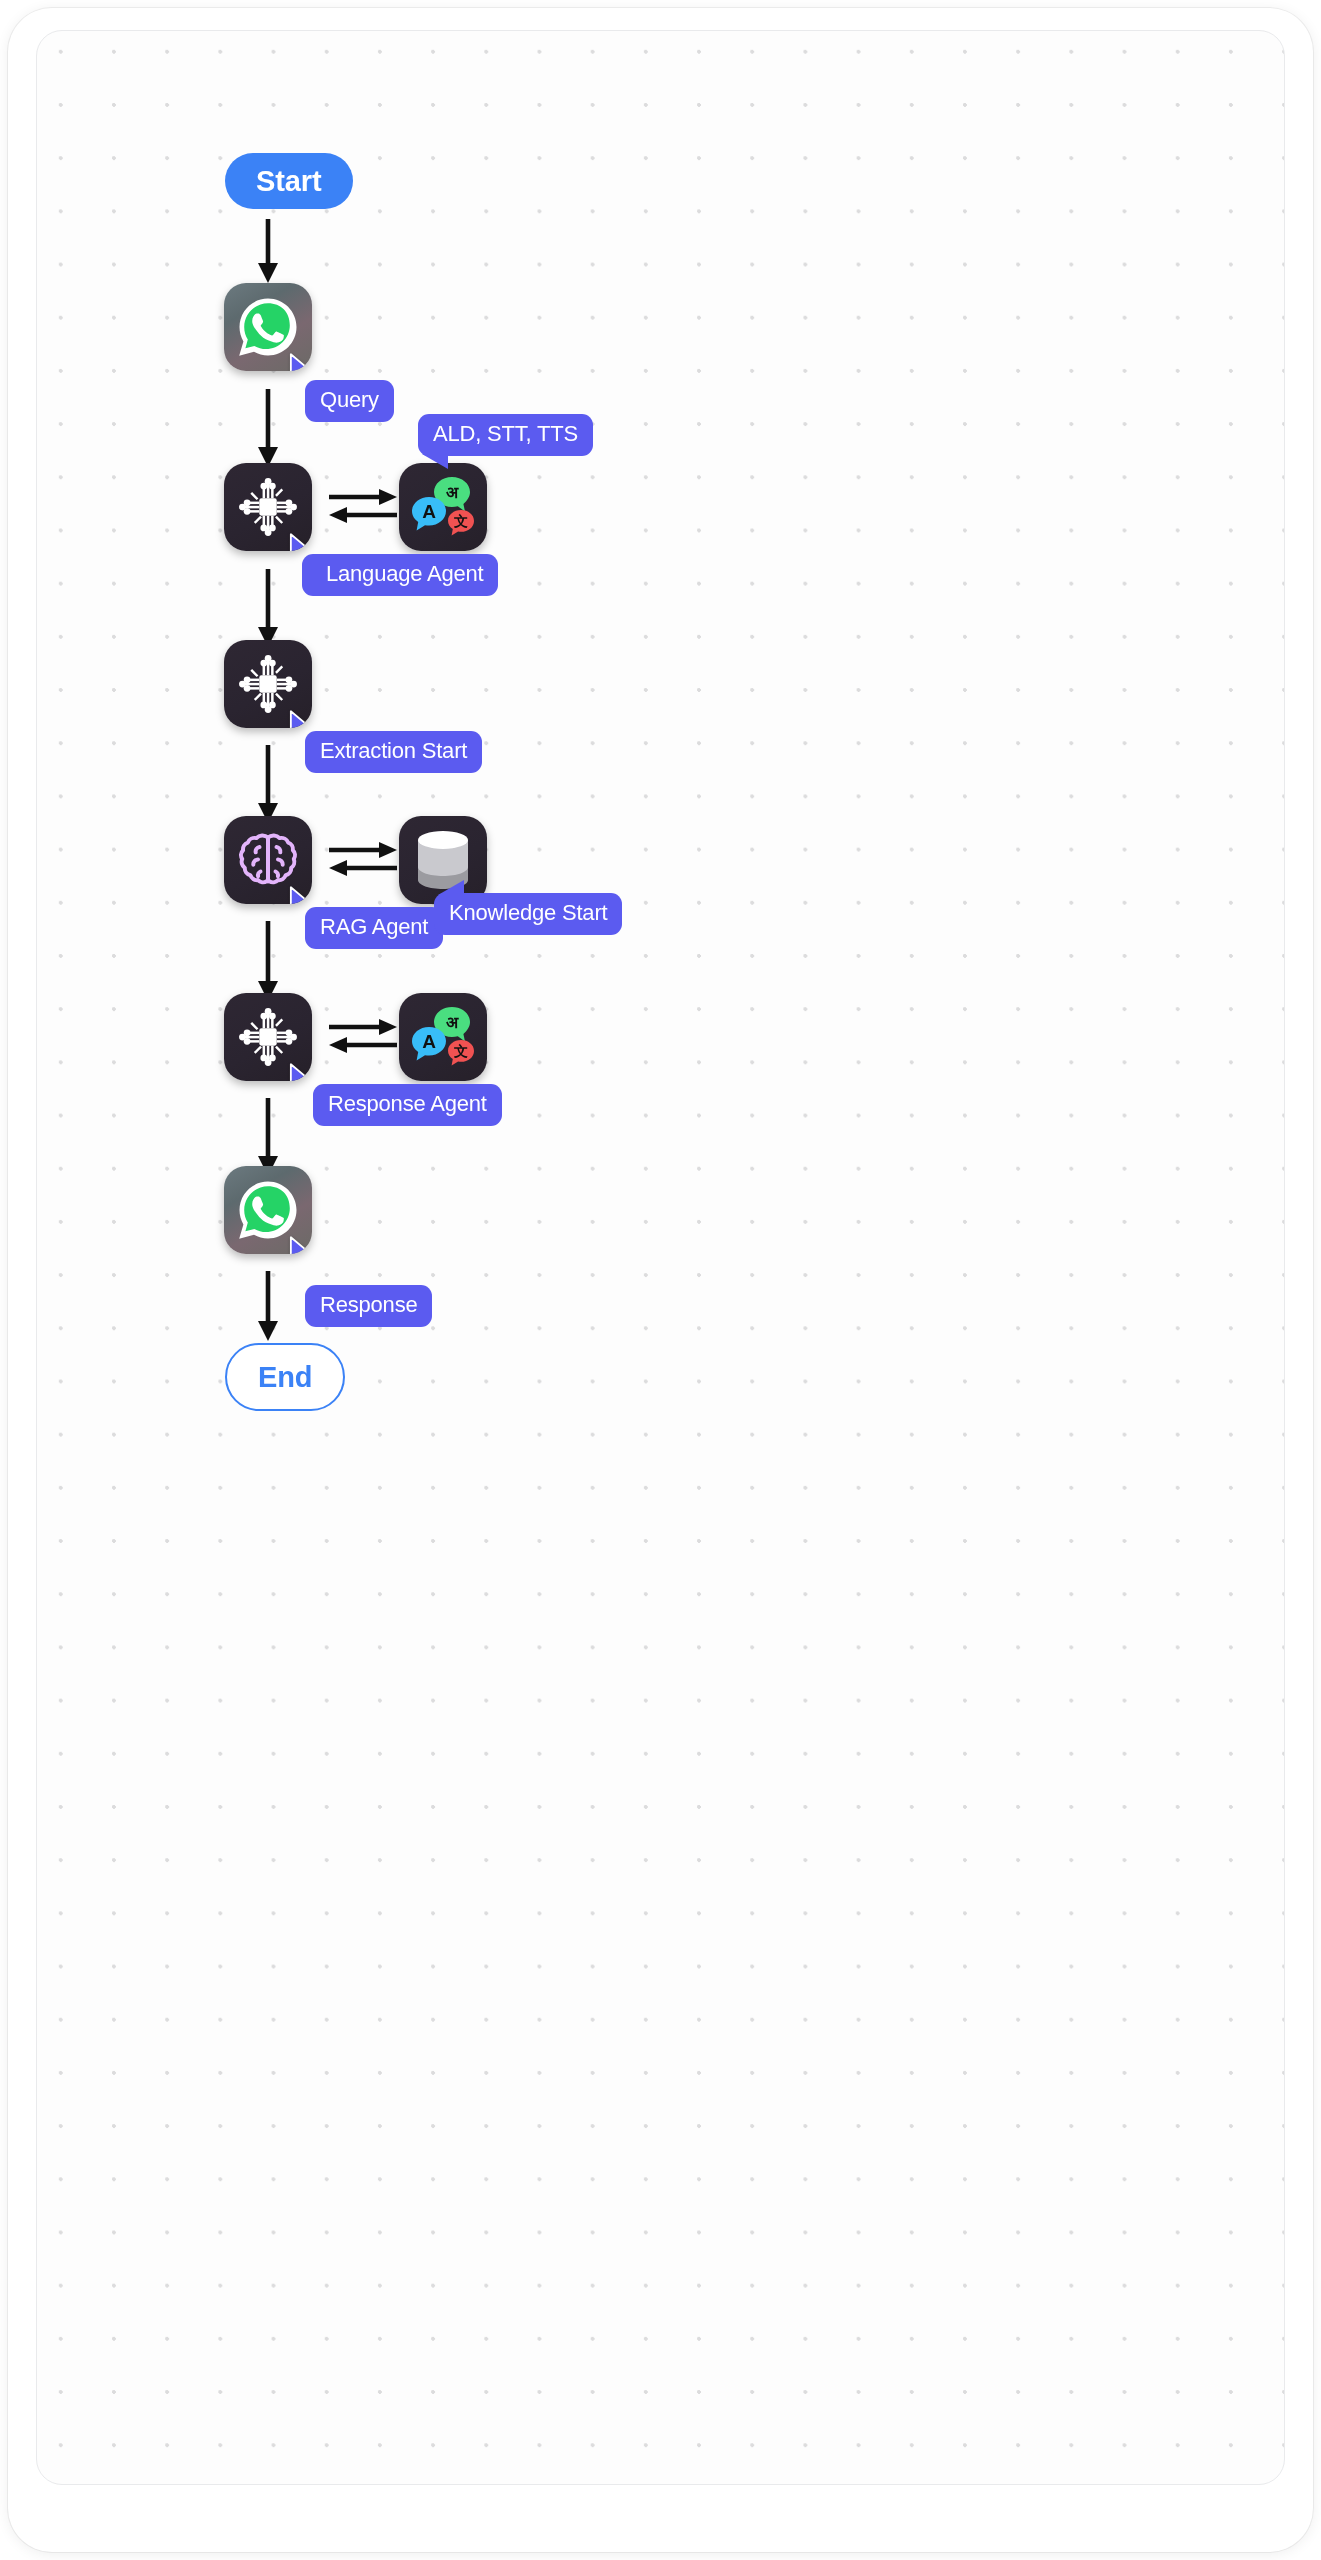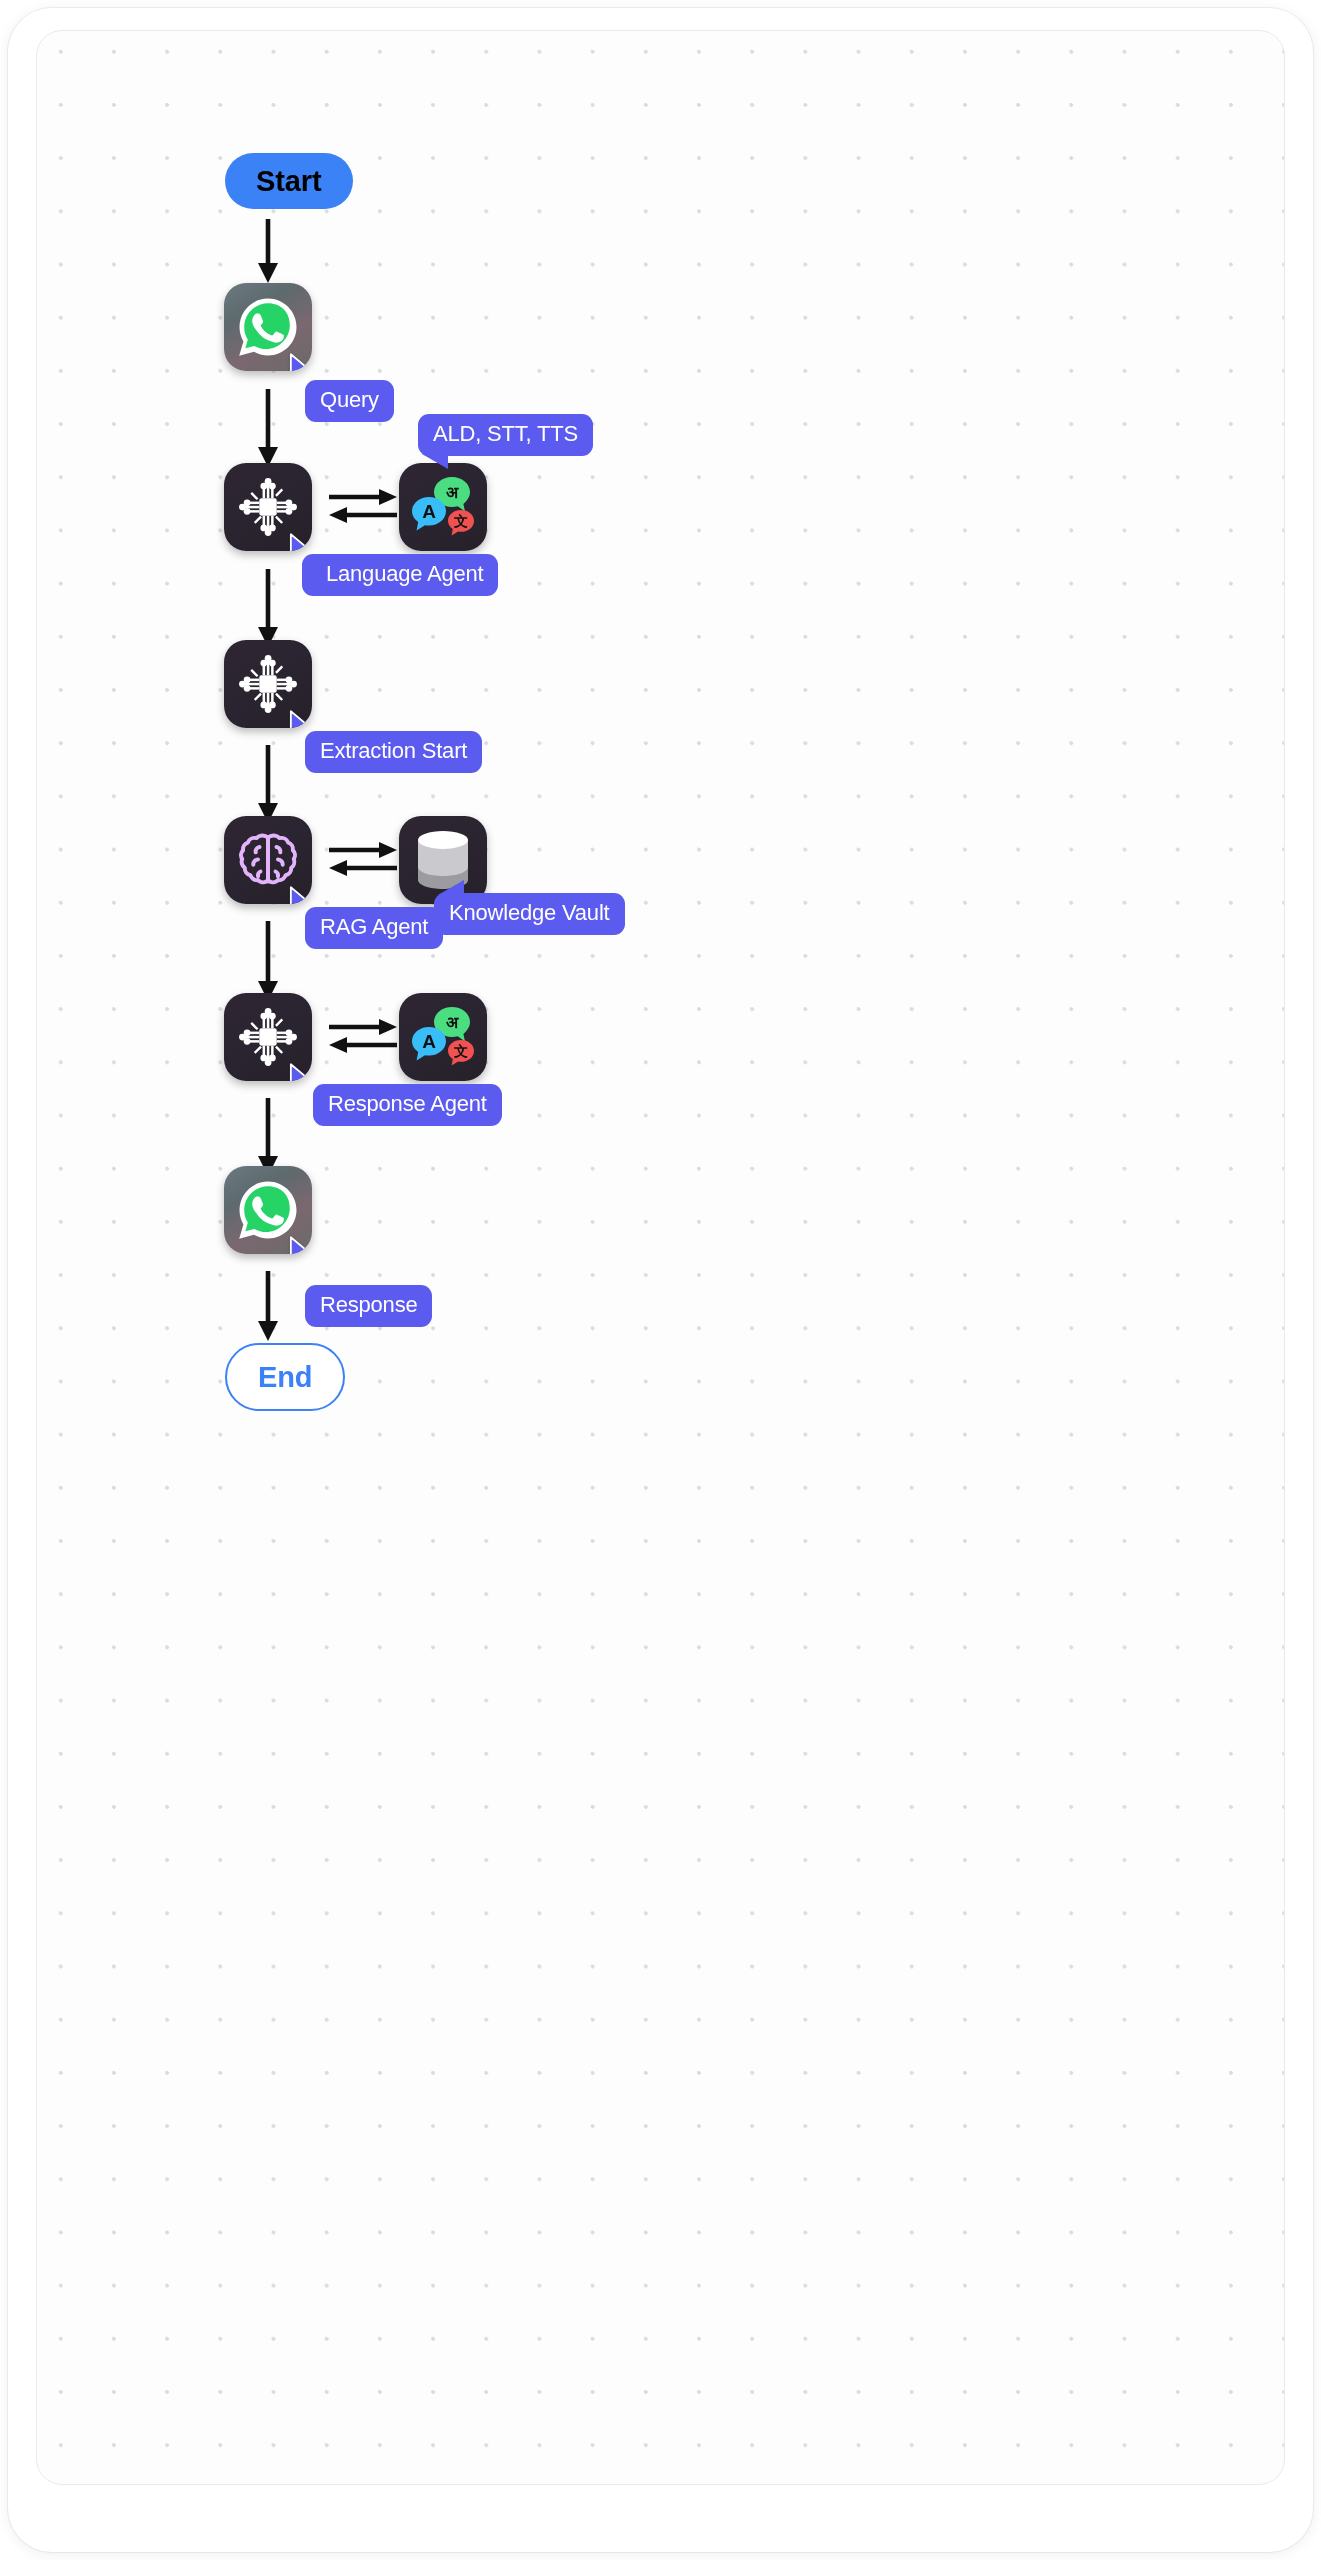--- a/index.html
+++ b/index.html
@@ -46,21 +46,21 @@
     display: flex;
     align-items: center;
     justify-content: center;
     border-radius: 999px;
     font-size: 29px;
     letter-spacing: -0.1px;
     white-space: nowrap;
   }
   .pill-start {
     background: #3b82f6;
-    color: #000000;
+    color: #ffffff;
     font-weight: 600;
     height: 56px;
     padding: 0 31px;
   }
   .pill-end {
     background: #ffffff;
     color: #3b82f6;
     border: 2.6px solid #3b82f6;
     font-weight: 600;
     height: 68px;
@@ -316,21 +316,21 @@
     <div class="tile tile-dark" style="left:362px; top:785px;">
       <svg width="58" height="64" viewBox="0 0 58 64">
         <path d="M4 12v40c0 5 11.2 9 25 9s25-4 25-9V12z" fill="#9b9ba0"></path>
         <path d="M4 12v27c0 5 11.2 9 25 9s25-4 25-9V12z" fill="#c9c9ce"></path>
         <ellipse cx="29" cy="12" rx="25" ry="9" fill="#ffffff"></ellipse>
       </svg>
     </div>
 
     <div class="badge" style="left:268px; top:876px;">RAG Agent</div>
 
-    <div class="badge badge-tail-tl" style="left:397px; top:862px;">Knowledge Vault</div>
+    <div class="badge badge-tail-tl" style="left:397px; top:862px;">Knowledge Start</div>
 
     <svg class="arrow-v" style="left:215px; top:890px;" width="48" height="82" viewBox="0 0 48 82">
       <line x1="16" y1="0" x2="16" y2="64" stroke="#111111" stroke-width="4.6"></line>
       <polygon points="16,80 6,60 26,60" fill="#111111"></polygon>
     </svg>
 
     <div class="tile tile-dark" style="left:187px; top:962px;">
       <svg width="62" height="62" viewBox="0 0 64 64">
         <g fill="#ffffff">
           <rect x="23" y="23" width="18" height="18" rx="2.2"></rect>

